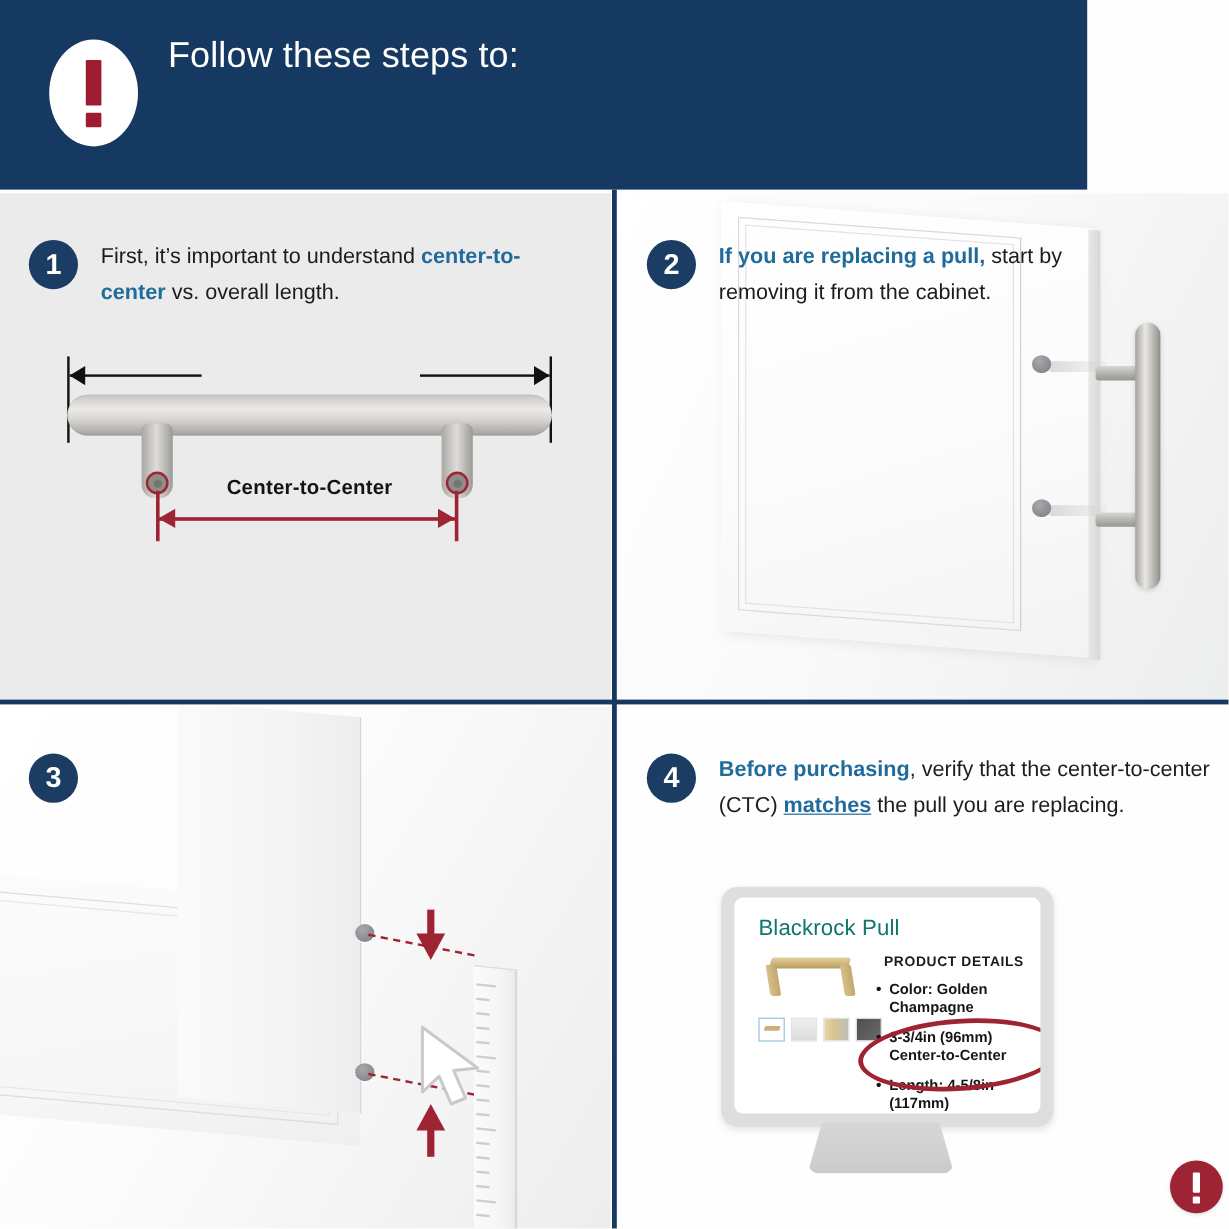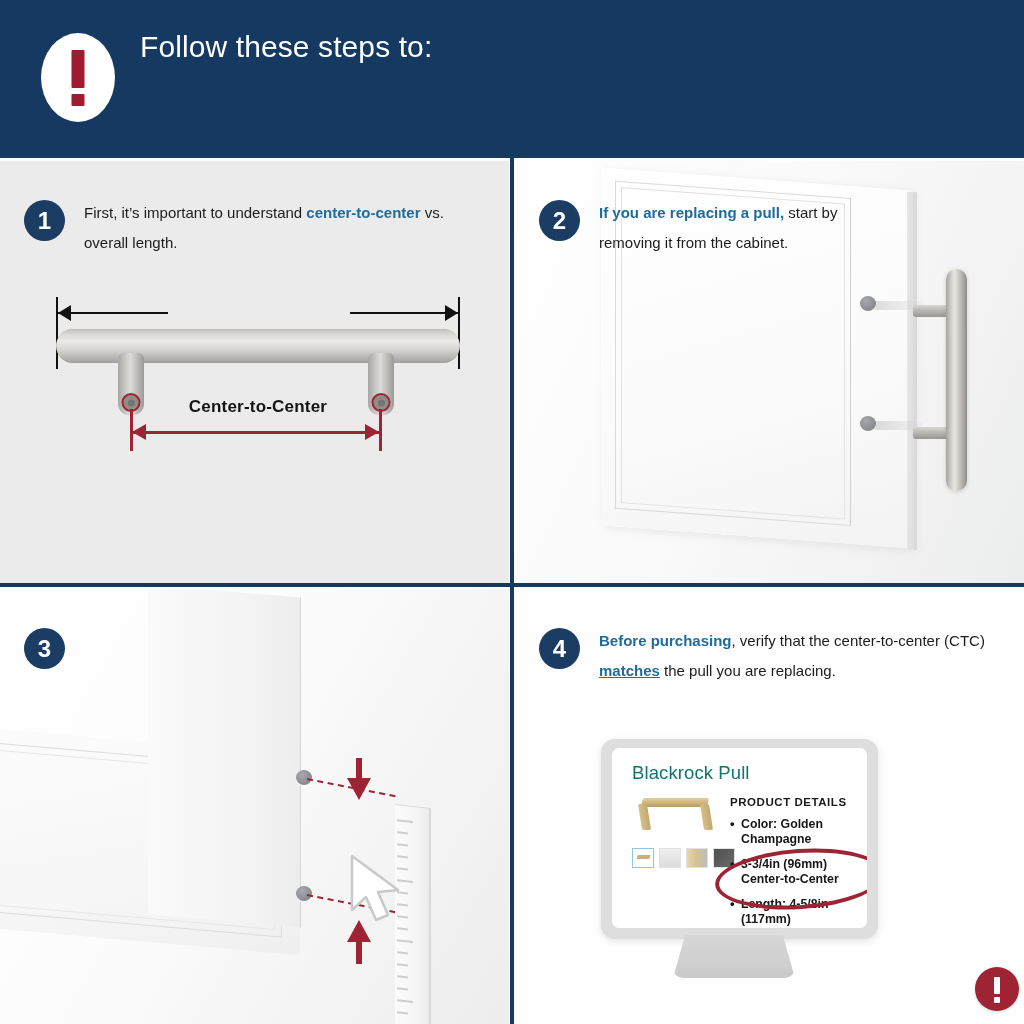--- a/index.html
+++ b/index.html
@@ -15,21 +15,21 @@
     width: 1024px;
     height: 1024px;
     overflow: hidden;
     background: #fdfdfd;
   }
 
   
   #header {
     position: absolute;
     left: 0; top: 0;
-    width: 1024px;
+    width: 906px;
     height: 158px;
     background: #153961;
     overflow: hidden;
   }
   #header-badge {
     position: absolute;
     left: 41px; top: 33px;
     width: 74px; height: 89px;
     border-radius: 50%;
     background: #ffffff;
@@ -110,21 +110,21 @@
     color: #ffffff;
     font-size: 24px;
     font-weight: 700;
     display: flex;
     align-items: center;
     justify-content: center;
     margin-top: 2px;
   }
   .step-body {
     margin-left: 19px;
-    font-size: 15px;
+    font-size: 18px;
     line-height: 30px;
     color: #1c1c1c;
     font-weight: 400;
   }
   .hl-blue   { color: #1f6b9c; font-weight: 700; }
   .hl-blue-u { color: #1f6b9c; font-weight: 700; text-decoration: underline; }
   .ital      { font-style: italic; }
 
   
   #pull-diagram {
@@ -516,20 +516,21 @@
     position: absolute;
     left: 118px; top: 48px;
     width: 130px;
   }
   #details-heading {
     font-size: 11.5px;
     font-weight: 700;
     color: #1a1a1a;
     letter-spacing: 0.55px;
     margin-bottom: 9px;
+    text-align: center;
   }
   .detail-item {
     position: relative;
     padding-left: 11px;
     font-size: 12.3px;
     line-height: 15px;
     font-weight: 700;
     color: #161616;
     margin-bottom: 10px;
   }

